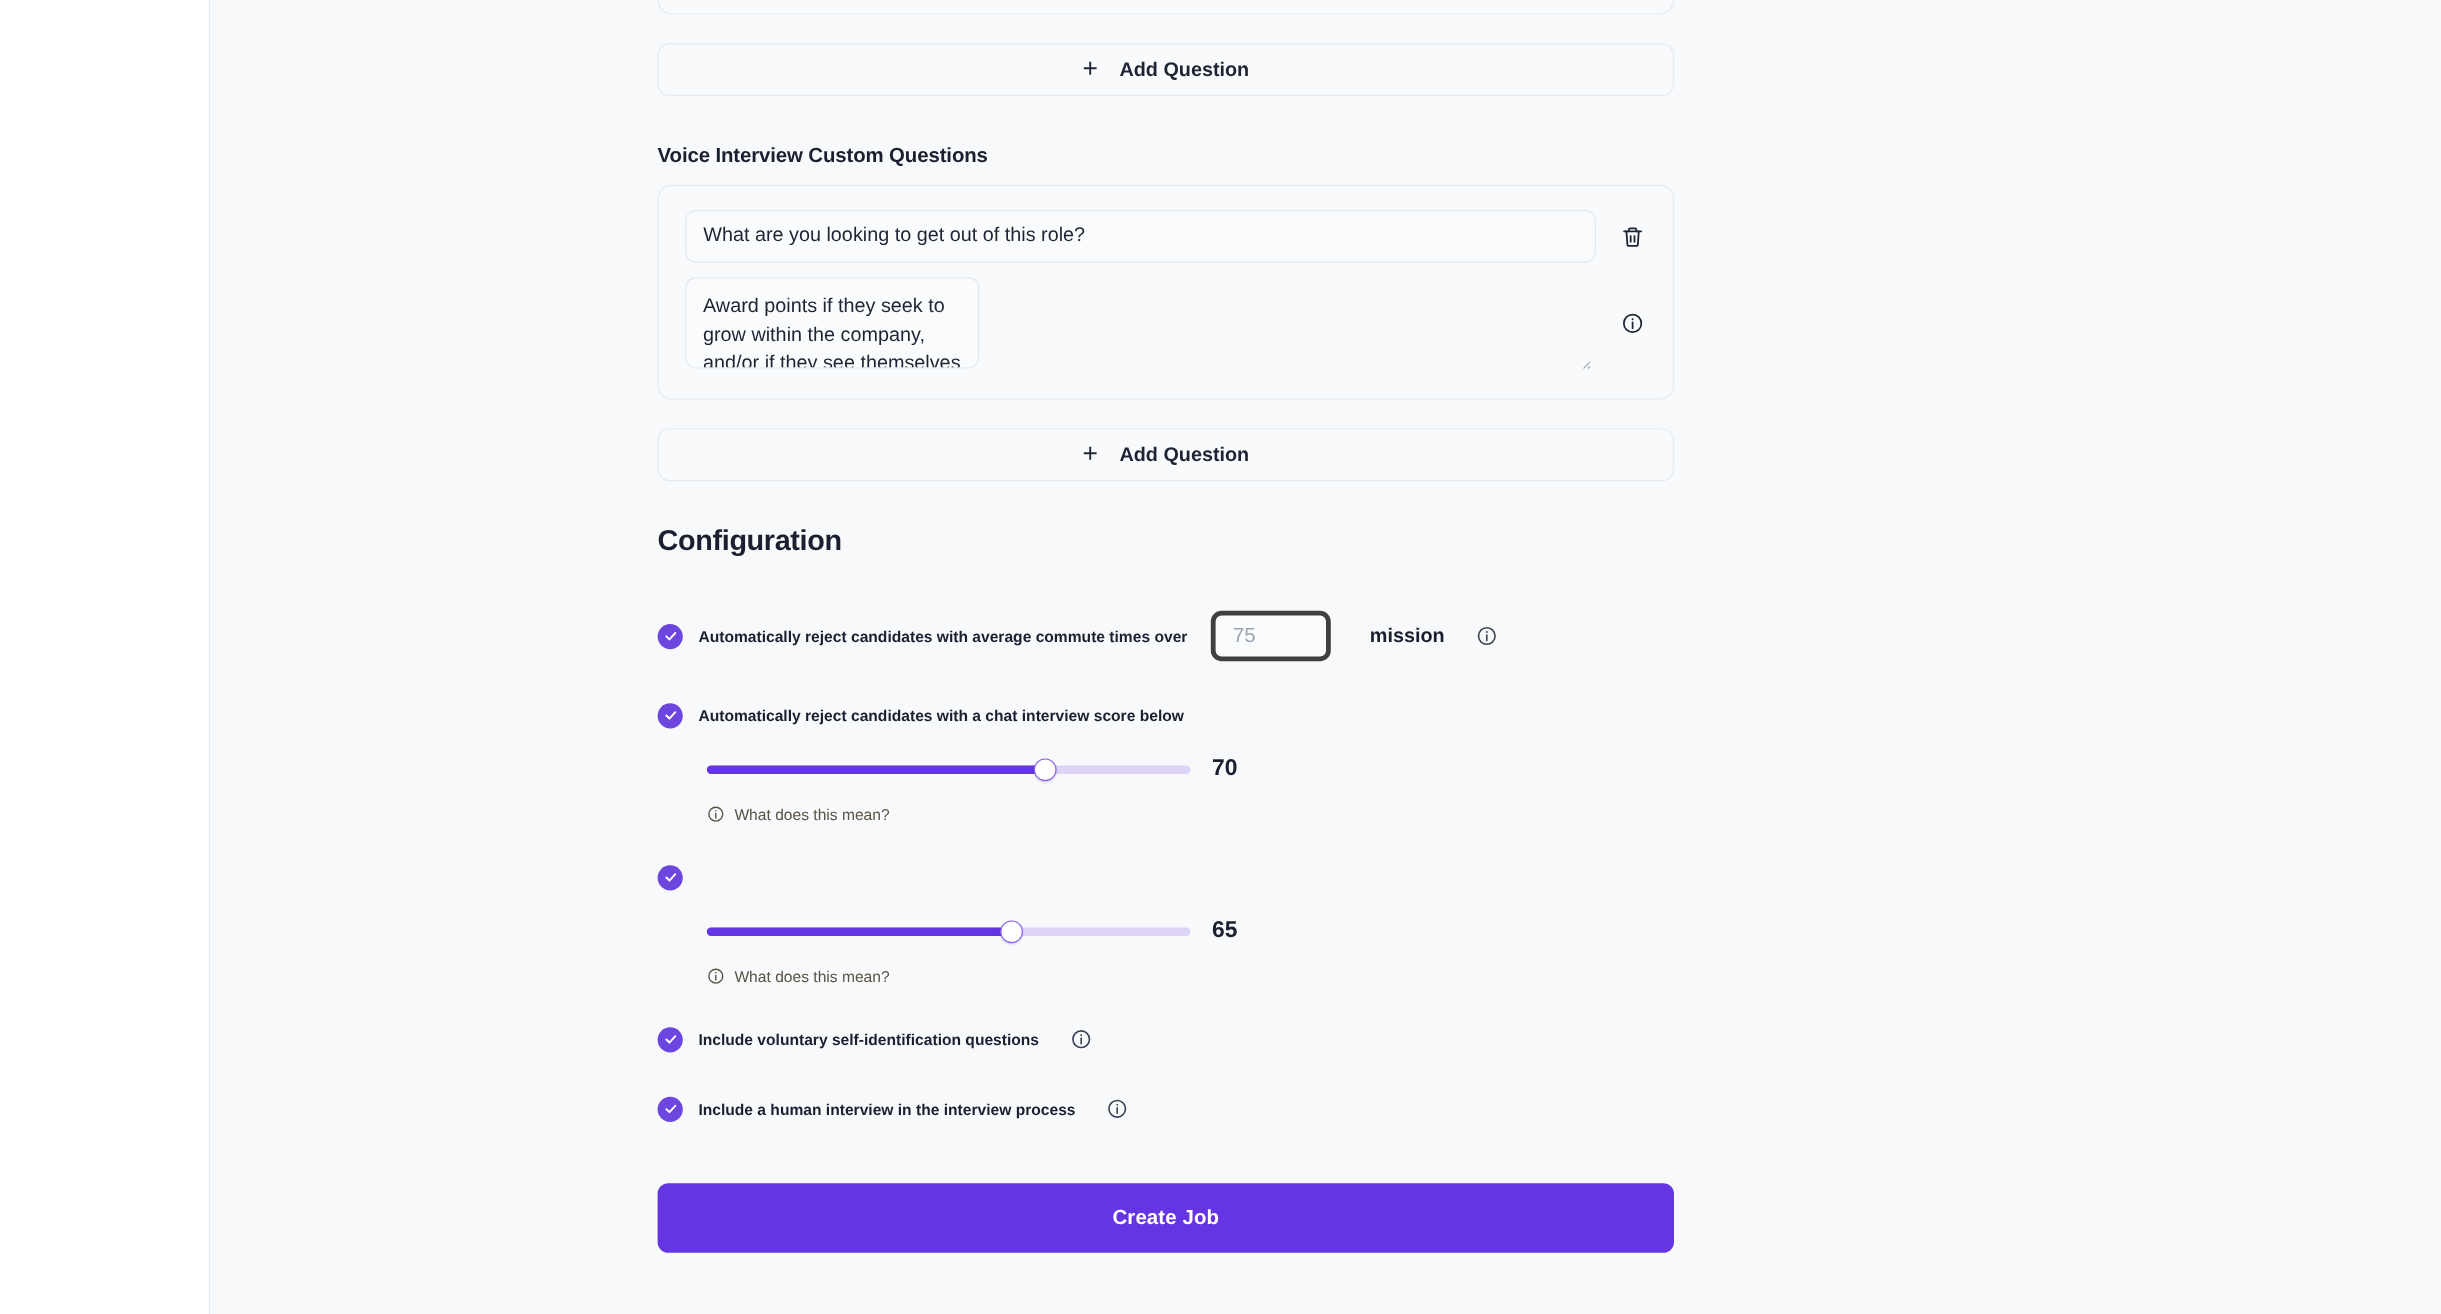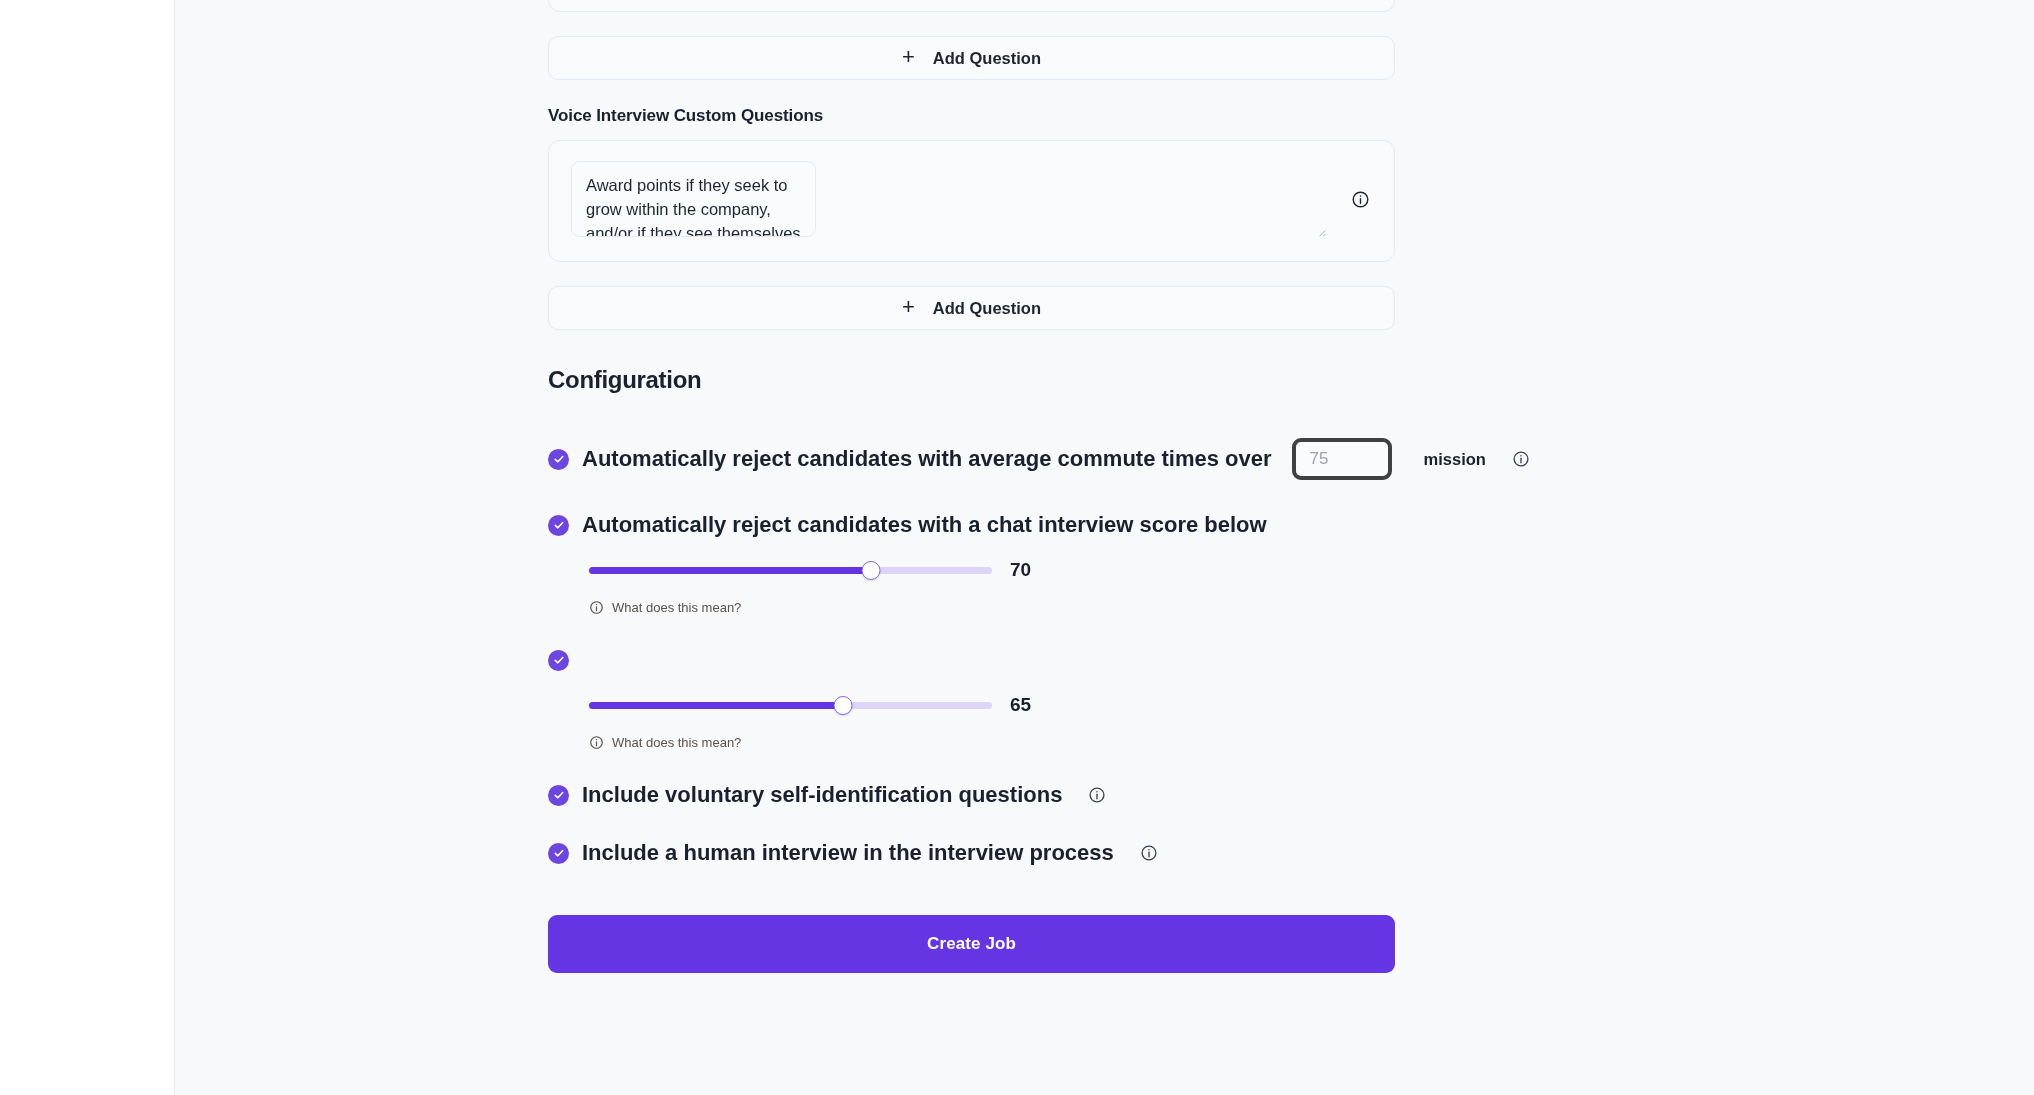--- a/index.html
+++ b/index.html
@@ -74,21 +74,21 @@
     font-size: 22px;
     font-weight: 400;
     line-height: 1;
     color: #1d2433;
     display: inline-block;
     transform: translateY(-1px);
   }
 
   
   .section-label {
-    margin-top: 26px;
+    margin-top: 40px;
     font-size: 17px;
     font-weight: 700;
     color: #1a2030;
     letter-spacing: -0.1px;
   }
 
   
   .q-card {
     margin-top: 14px;
     border: 1px solid #e4eaf1;
@@ -163,21 +163,21 @@
     width: 21px; height: 21px;
     border-radius: 50%;
     background: #6d46e0;
     display: flex;
     align-items: center;
     justify-content: center;
     cursor: pointer;
   }
 
   .cfg-label {
-    font-size: 22px;
+    font-size: 13px;
     font-weight: 600;
     color: #1a2030;
     white-space: nowrap;
   }
 
   .num-input {
     width: 100px;
     height: 42px;
     border: 4px solid #404040;
     border-radius: 9px;
@@ -296,20 +296,31 @@
       <div class="add-question">
         <span class="plus">+</span>
         <span>Add Question</span>
       </div>
 
       
       <div class="section-label">Voice Interview Custom Questions</div>
 
       <div class="q-card">
 
+        <div class="q-row">
+          <input class="q-field single" value="What are you looking to get out of this role?" style="">
+          <span class="q-action">
+            <svg width="19" height="19" viewBox="0 0 24 24" fill="none" stroke="#1d2433" stroke-width="1.9" stroke-linecap="round" stroke-linejoin="round">
+              <path d="M3 6h18"></path>
+              <path d="M8 6V4.5A1.5 1.5 0 0 1 9.5 3h5A1.5 1.5 0 0 1 16 4.5V6"></path>
+              <path d="M5.5 6l1 14a1.5 1.5 0 0 0 1.5 1.4h8a1.5 1.5 0 0 0 1.5-1.4l1-14"></path>
+              <path d="M10 11v6M14 11v6"></path>
+            </svg>
+          </span>
+        </div>
 
         <div class="q-row">
           <div class="textarea-wrap">
             <textarea class="q-field multi" style="">Award points if they seek to grow within the company, and/or if they see themselves as aligned with the company mission.</textarea>
             <svg class="resize-grip" viewBox="0 0 12 12" stroke="#9aa6b6" stroke-width="1">
               <path d="M11 5 L5 11 M11 9 L9 11"></path>
             </svg>
           </div>
           <span class="q-action info-slot">
             <svg width="19" height="19" viewBox="0 0 24 24" fill="none" stroke="#1d2433" stroke-width="1.8">

